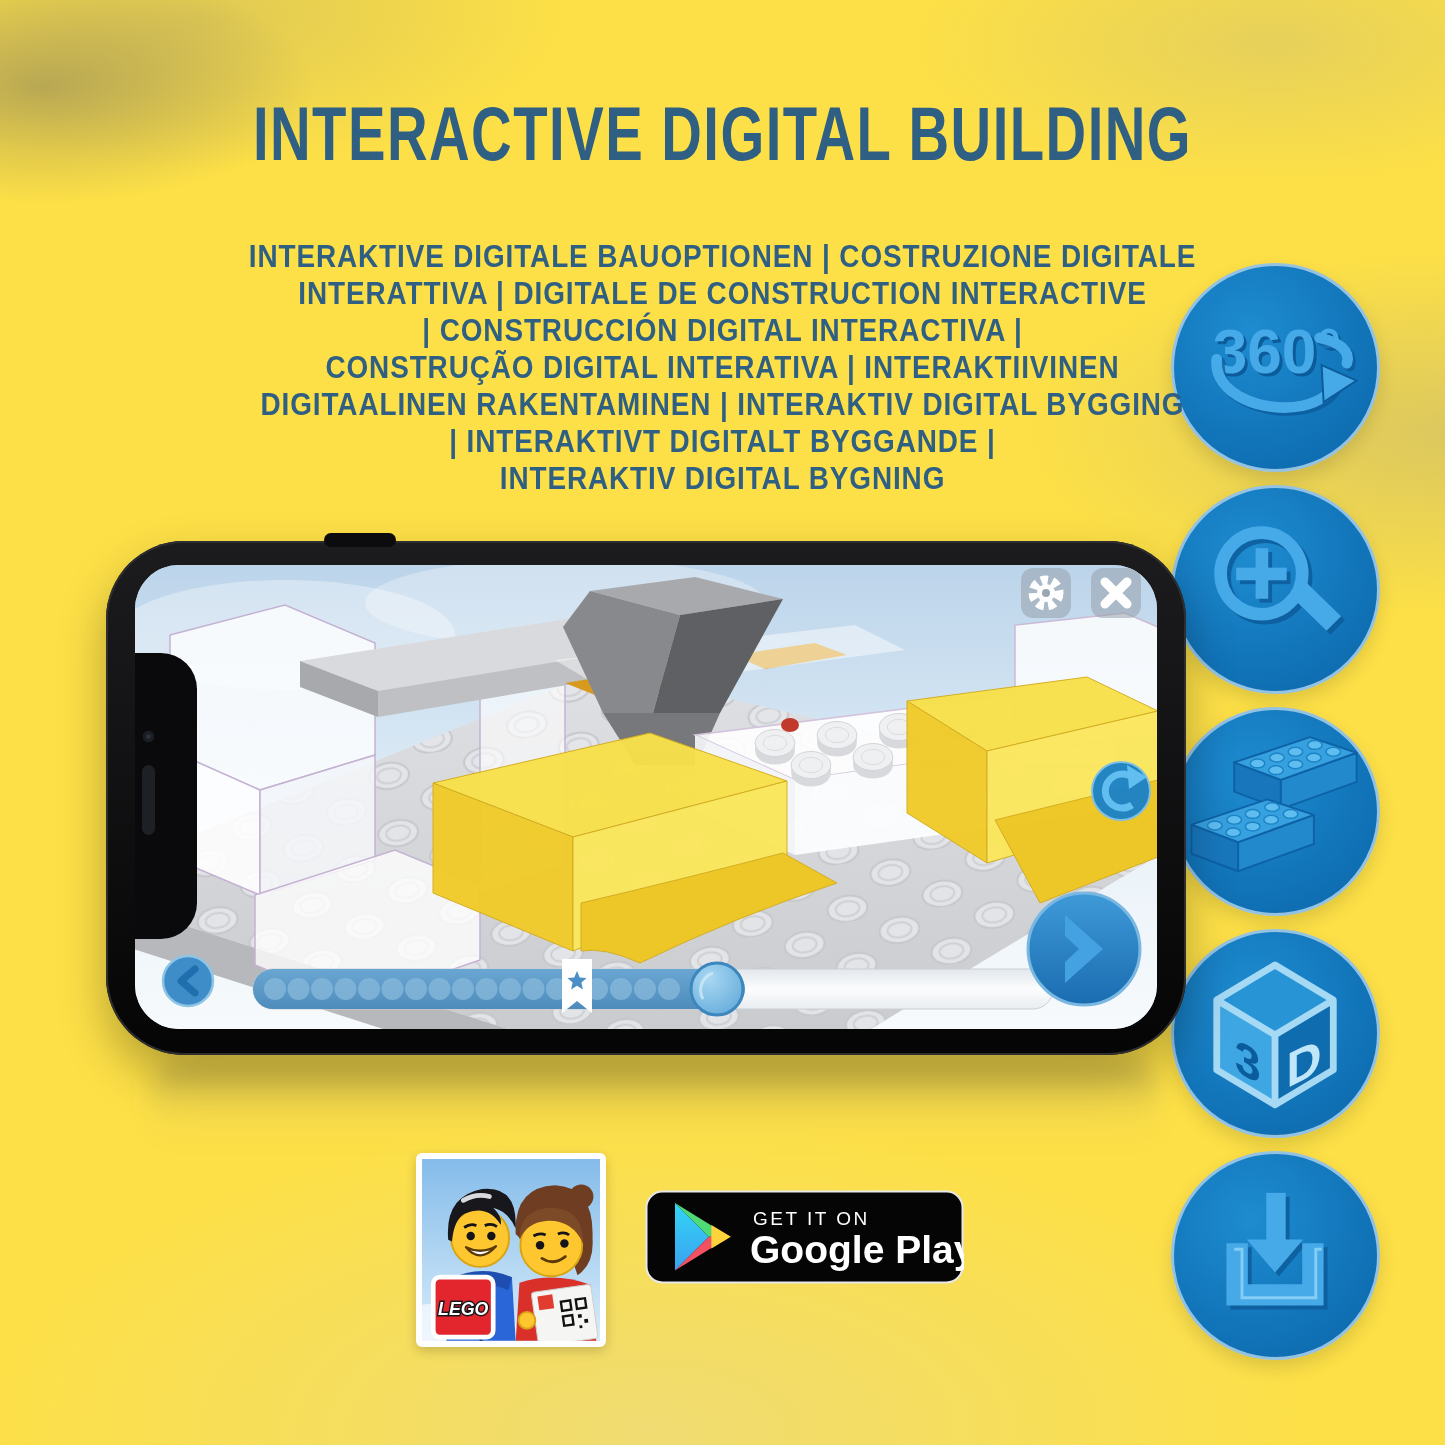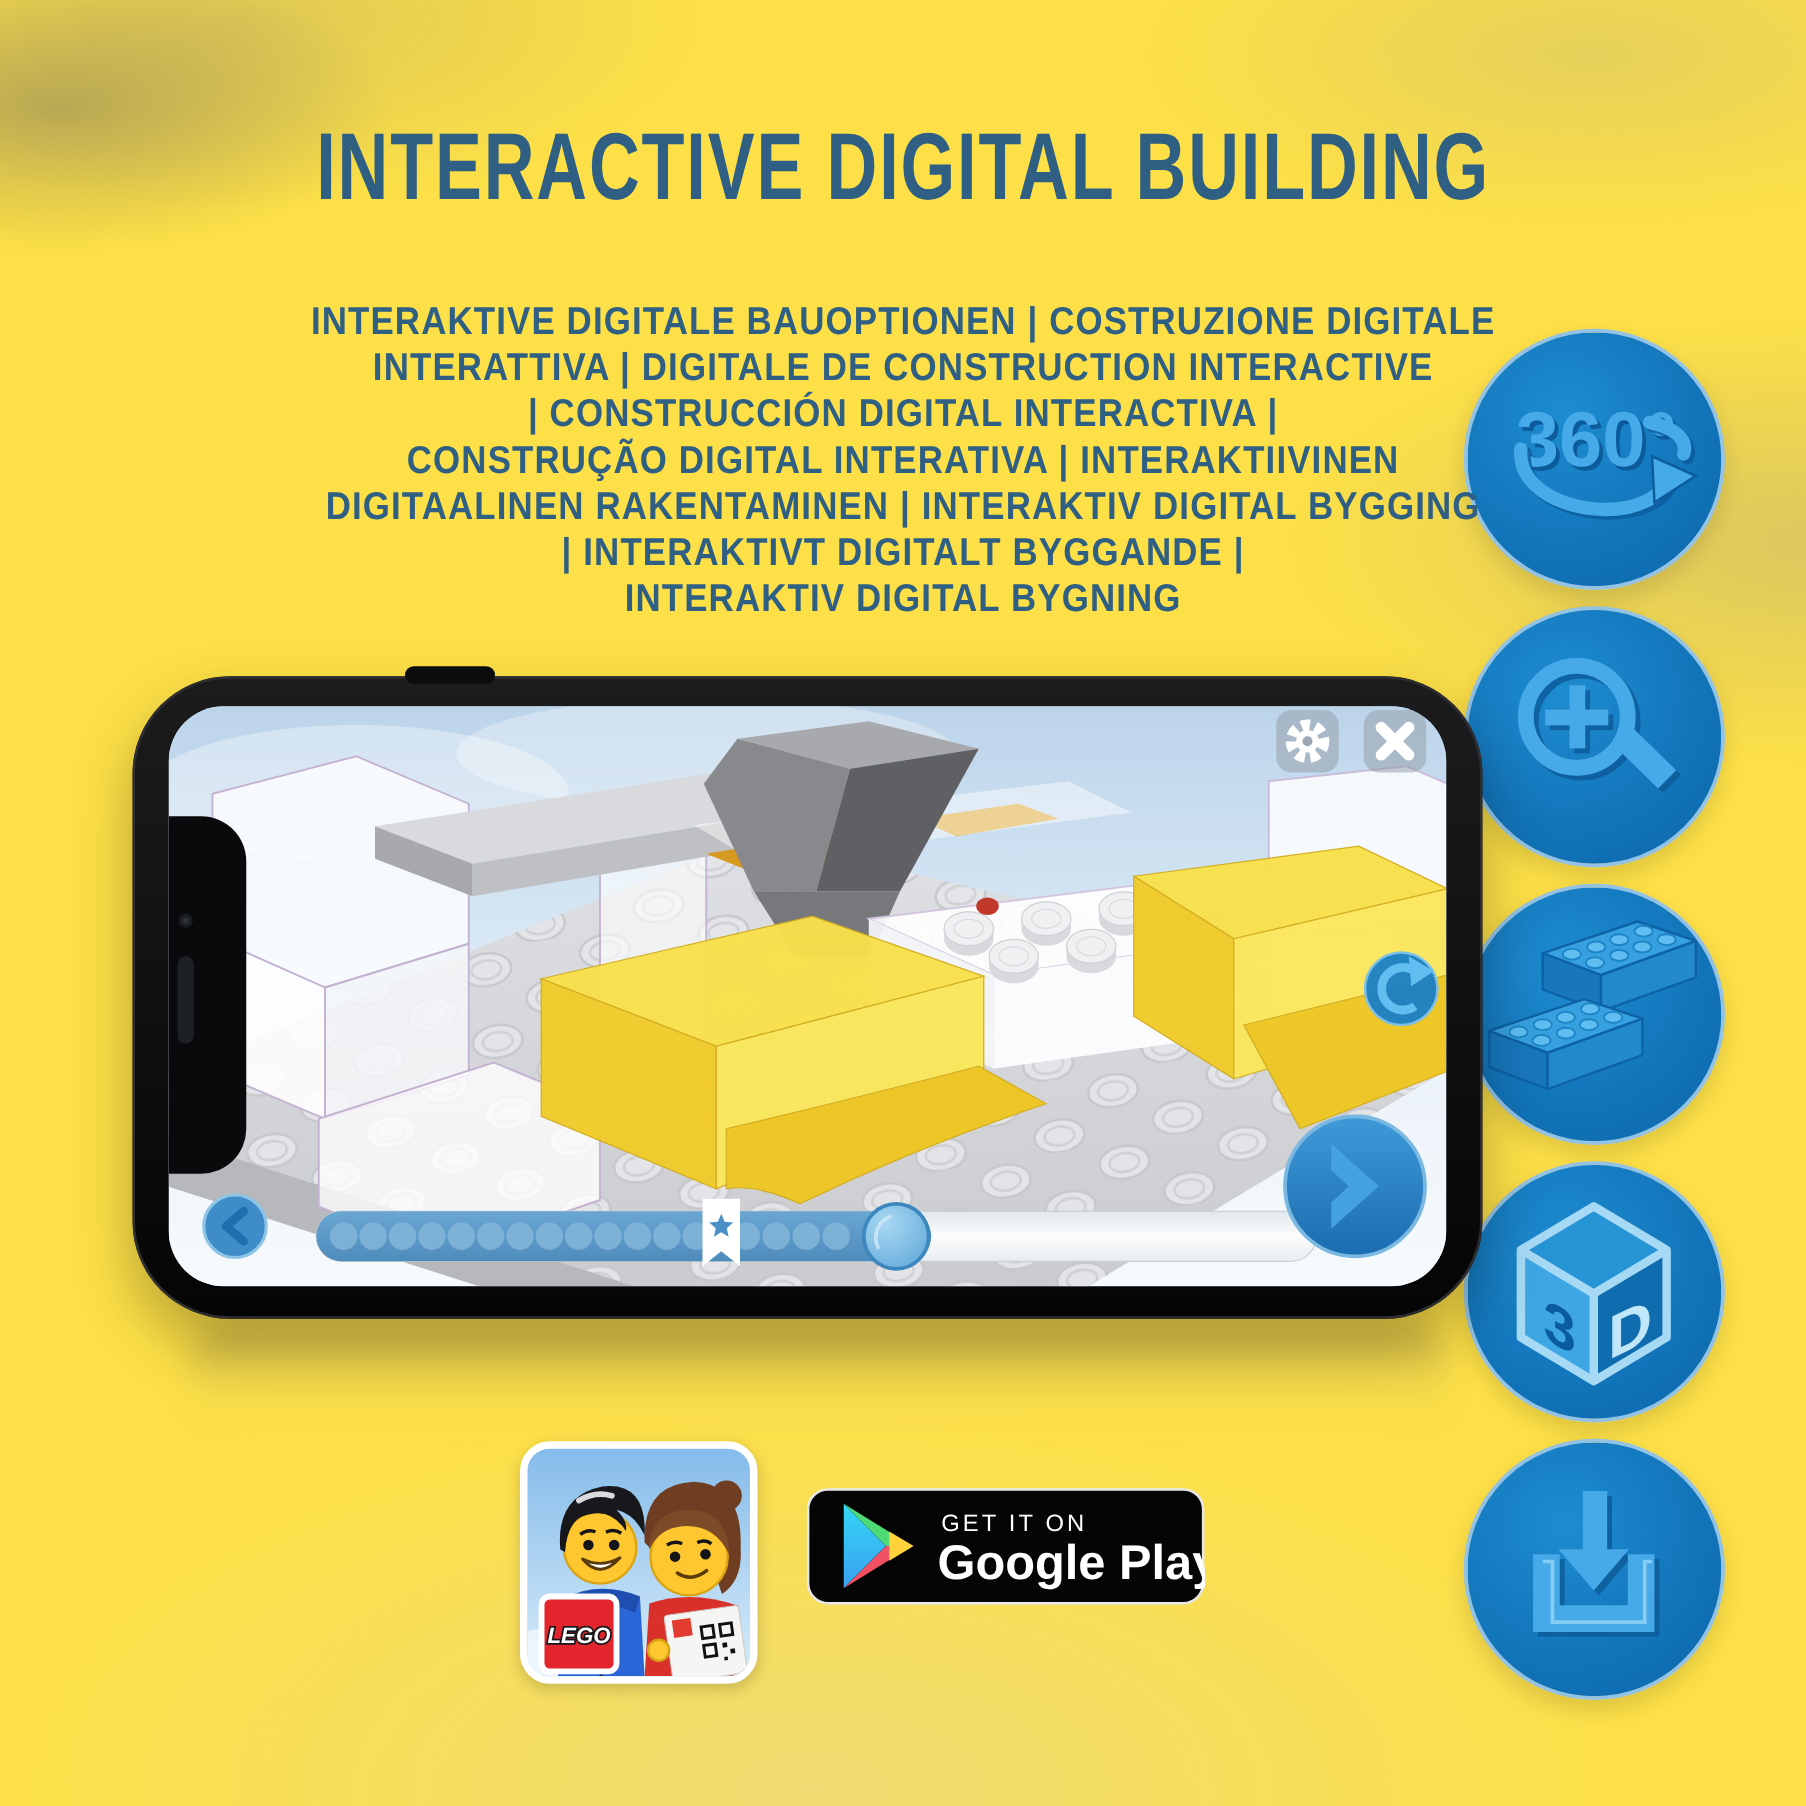--- a/index.html
+++ b/index.html
@@ -36,21 +36,21 @@
     border-radius:0 36px 36px 0;}
   .notch .cam{position:absolute;left:8px;top:78px;width:11px;height:11px;border-radius:50%;
     background:#2c3138;box-shadow:inset 0 0 0 3px #191c20;}
   .notch .speaker{position:absolute;left:7px;top:112px;width:13px;height:70px;border-radius:7px;
     background:#1d2025;}
   .reflection{position:absolute;left:150px;top:1060px;width:1010px;height:86px;z-index:1;
     border-radius:34px;filter:blur(11px);
     background:linear-gradient(180deg, rgba(70,72,78,.22), rgba(120,122,128,.08) 45%, transparent);}
   
   .lego-app{position:absolute;left:416px;top:1153px;width:190px;height:194px;z-index:2;
-    border-radius:24px;border:6px solid #fff;box-sizing:border-box;overflow:hidden;
+    border-radius:6px;border:6px solid #fff;box-sizing:border-box;overflow:hidden;
     box-shadow:0 4px 12px rgba(0,0,0,.18);background:#9cc8ee;}
   .lego-app svg{display:block;width:100%;height:100%;}
   .store-badge{position:absolute;left:645px;width:319px;z-index:2;}
   .store-badge svg{display:block;width:100%;height:100%;}
   .appstore{top:1146px;height:97px;}
   .gplay{top:1190px;height:94px;}
 </style>
 </head>
 <body>
 

